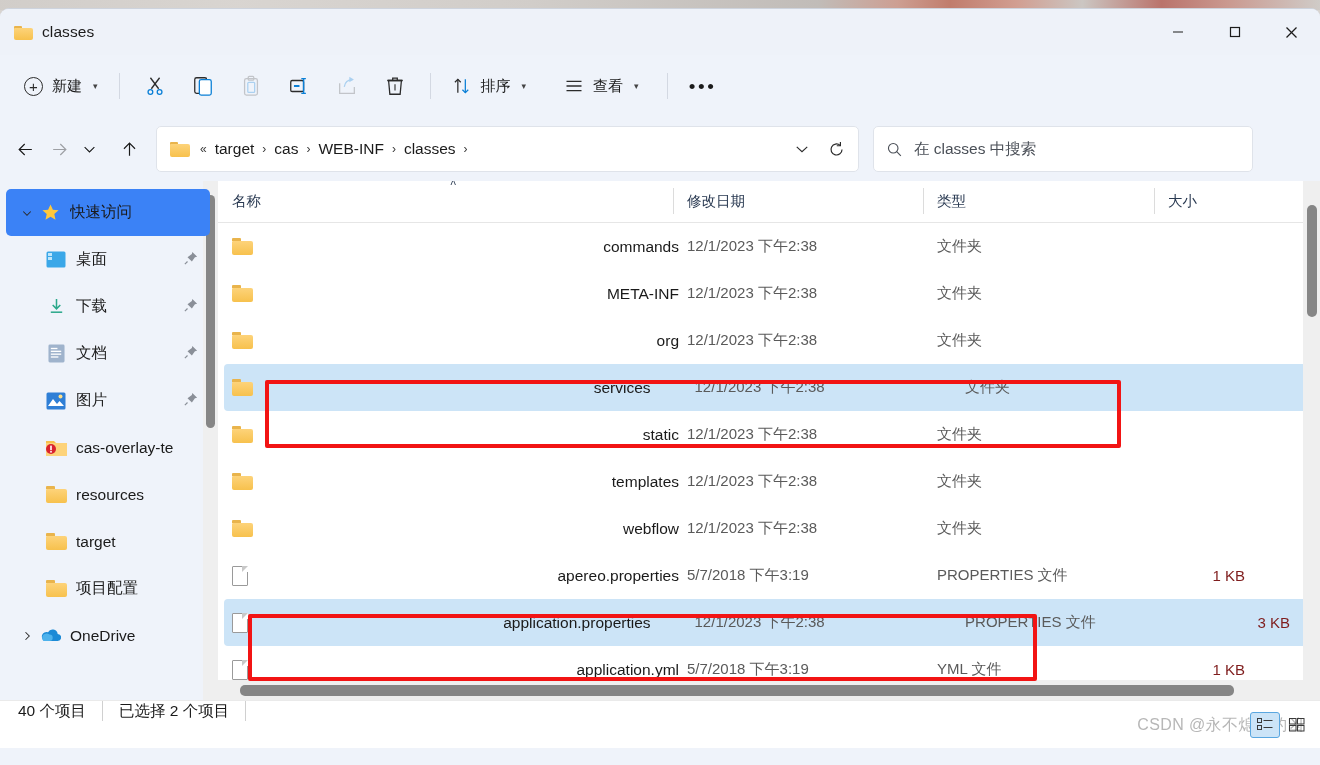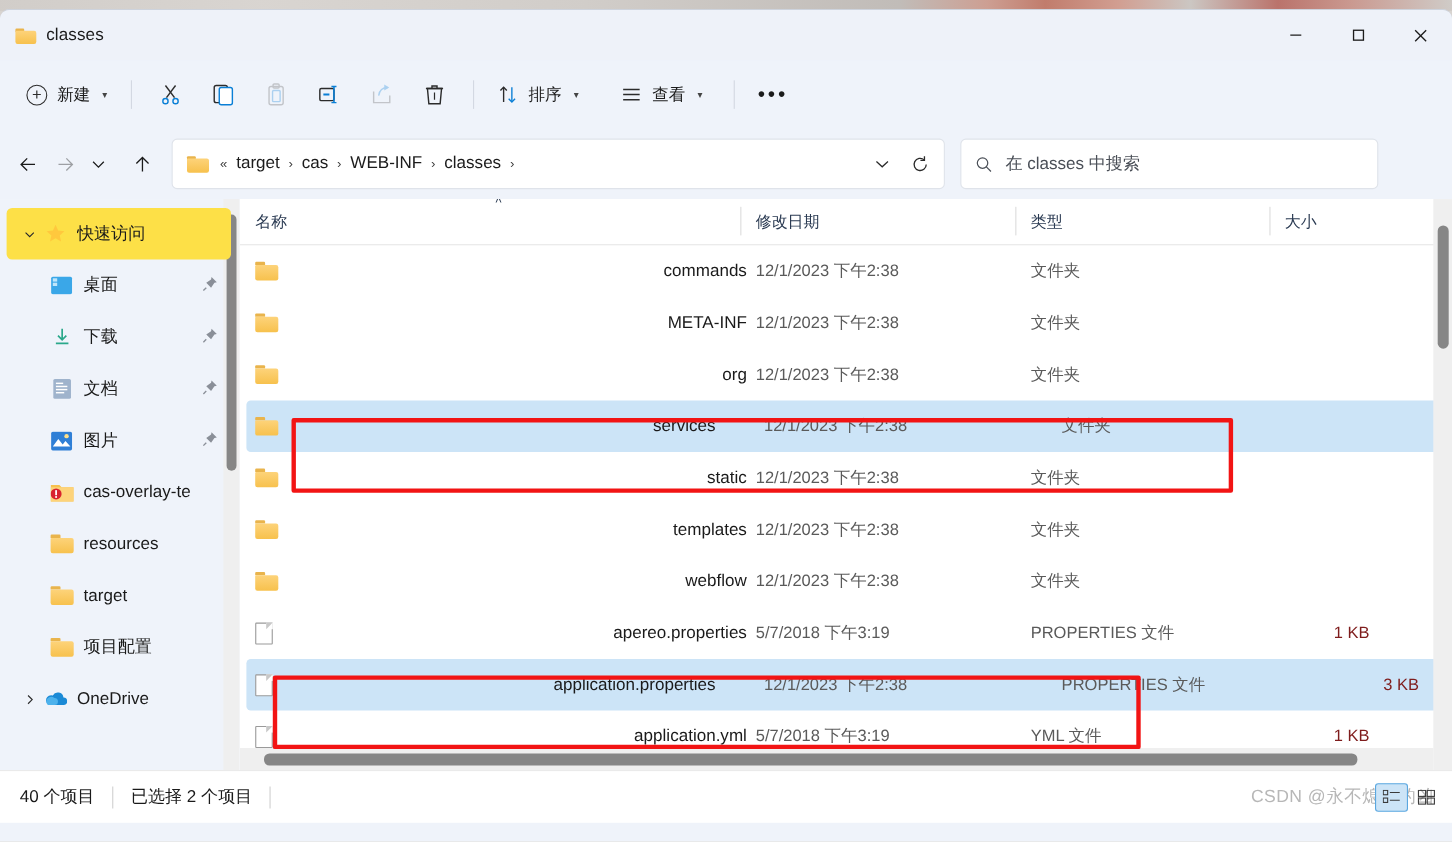--- a/index.html
+++ b/index.html
@@ -119,21 +119,21 @@
   
   .sidebar {
     width: 218px; flex:none; background:#eff3fa; position:relative;
     padding-top: 8px; overflow:hidden;
   }
   .sb-item {
     display:flex;align-items:center; height:47px; padding-left: 10px;
     border-radius:5px; margin: 0 8px 0 6px; font-size:15.5px; color:#1a1a1a;
     position: relative;
   }
-  .sb-item.sel { background:#fde047; }
+  .sb-item.sel { background:#3b82f6; }
   .sb-exp {
     width:22px;flex:none;display:flex;align-items:center;justify-content:center;
     font-size:10px;color:#2b2b2b;
   }
   .sb-ico { width:24px;height:20px;flex:none;display:flex;align-items:center;justify-content:center;margin-right:8px;}
   .sb-label { white-space:nowrap; overflow:hidden; }
   .sb-pin { margin-left:auto; margin-right:12px; color:#8a8f98; font-size:14px; }
   .child { padding-left: 38px; }
   .sb-scroll {
     position:absolute; right:3px; top: 14px; width: 9px; height: 233px;
@@ -187,21 +187,21 @@
 
   
   .v-track{position:absolute;right:0;top:0;width:17px;height:519px;background:#efefef;}
   .v-thumb{position:absolute;right:3px;top:24px;width:10px;height:112px;background:#868686;border-radius:5px;}
   
   .h-track{position:absolute;left:0;right:17px;bottom:0;height:20px;background:#efefef;}
   .h-thumb{position:absolute;left:22px;width:994px;top:5px;height:11px;background:#868686;border-radius:5px;}
 
   
   .statusbar{
-    height: 48px; background:#fff; display:flex; align-items:center;
+    height: 48px; background:#fff; display:flex; 
     padding-left: 18px; position:relative; border-top:1px solid #eaeaea;
   }
   .st-text{font-size:15.5px;color:#1a1a1a;}
   .st-sep{width:1px;height:20px;background:#d0d0d0;margin:0 16px;}
   .watermark{
     position:absolute; right:16px; top:50%; transform:translateY(-50%);
     font-size:16px; color:#b7b7b7; letter-spacing:.4px; white-space:nowrap;
   }
   .viewtoggles{
     position:absolute; right: 8px; top: 50%; transform:translateY(-50%);

